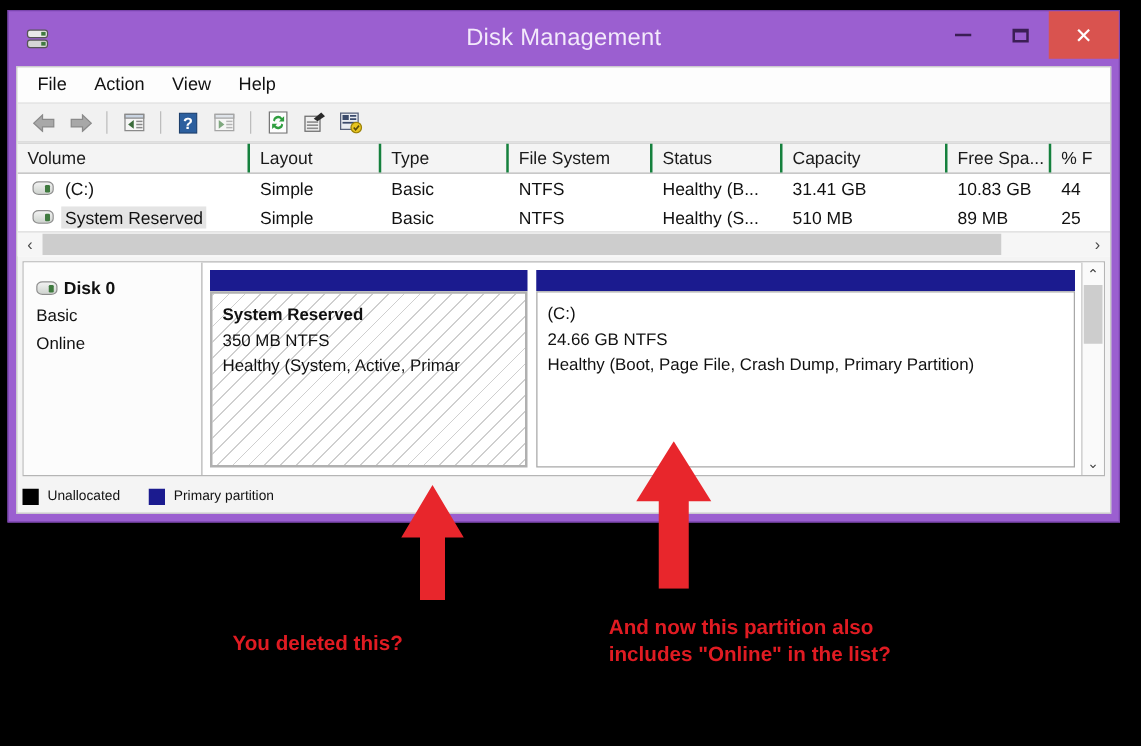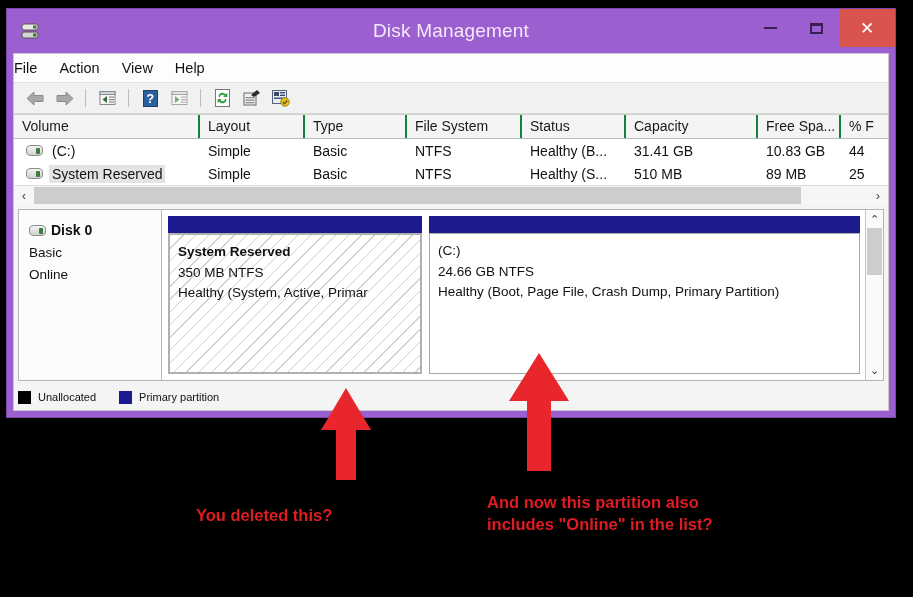--- a/index.html
+++ b/index.html
@@ -49,21 +49,21 @@
   
   .client {
     flex: 1; margin: 0 6px 6px 6px;
     background: #f4f4f4;
     border: 1px solid #c8c8c8;
     display: flex; flex-direction: column;
     overflow: hidden;
   }
   .menubar {
     height: 28px; background: #fdfdfd; flex: none;
-    display: flex; align-items: center; padding-left: 0;
+    display: flex; align-items: center; padding-left: 16px;
     font-size: 14.5px; color: #111;
   }
   .menu-item { padding: 2px 13px 2px 0; margin-right: 9px; cursor: default; }
 
   .toolbar {
     height: 32px; background: #f1f1f1; flex: none;
     border-top: 1px solid #e2e2e2; border-bottom: 1px solid #d6d6d6;
     display: flex; align-items: center; padding-left: 8px; gap: 3px;
   }
   .tb-btn { width: 26px; height: 24px; display:flex; align-items:center; justify-content:center; cursor:pointer; }
@@ -375,18 +375,18 @@
       <path d="M26 0 L51 42 L36 42 L36 92 L16 92 L16 42 L1 42 Z" fill="#e8262c"></path>
     </svg>
   </div>
 
   <div class="arrow" style="left:508px; top:353px;">
     <svg width="62" height="118" viewBox="0 0 62 118">
       <path d="M31 0 L61 48 L43 48 L43 118 L19 118 L19 48 L1 48 Z" fill="#e8262c"></path>
     </svg>
   </div>
 
-  <div class="note" style="left:196px; top:505px;">You deleted this?</div>
+  <div class="note" style="left:186px; top:505px;">You deleted this?</div>
 
   <div class="note" style="left:487px; top:492px;">And now this partition also
 includes "Online" in the list?</div>
 
 </div>
 
 </body></html>

